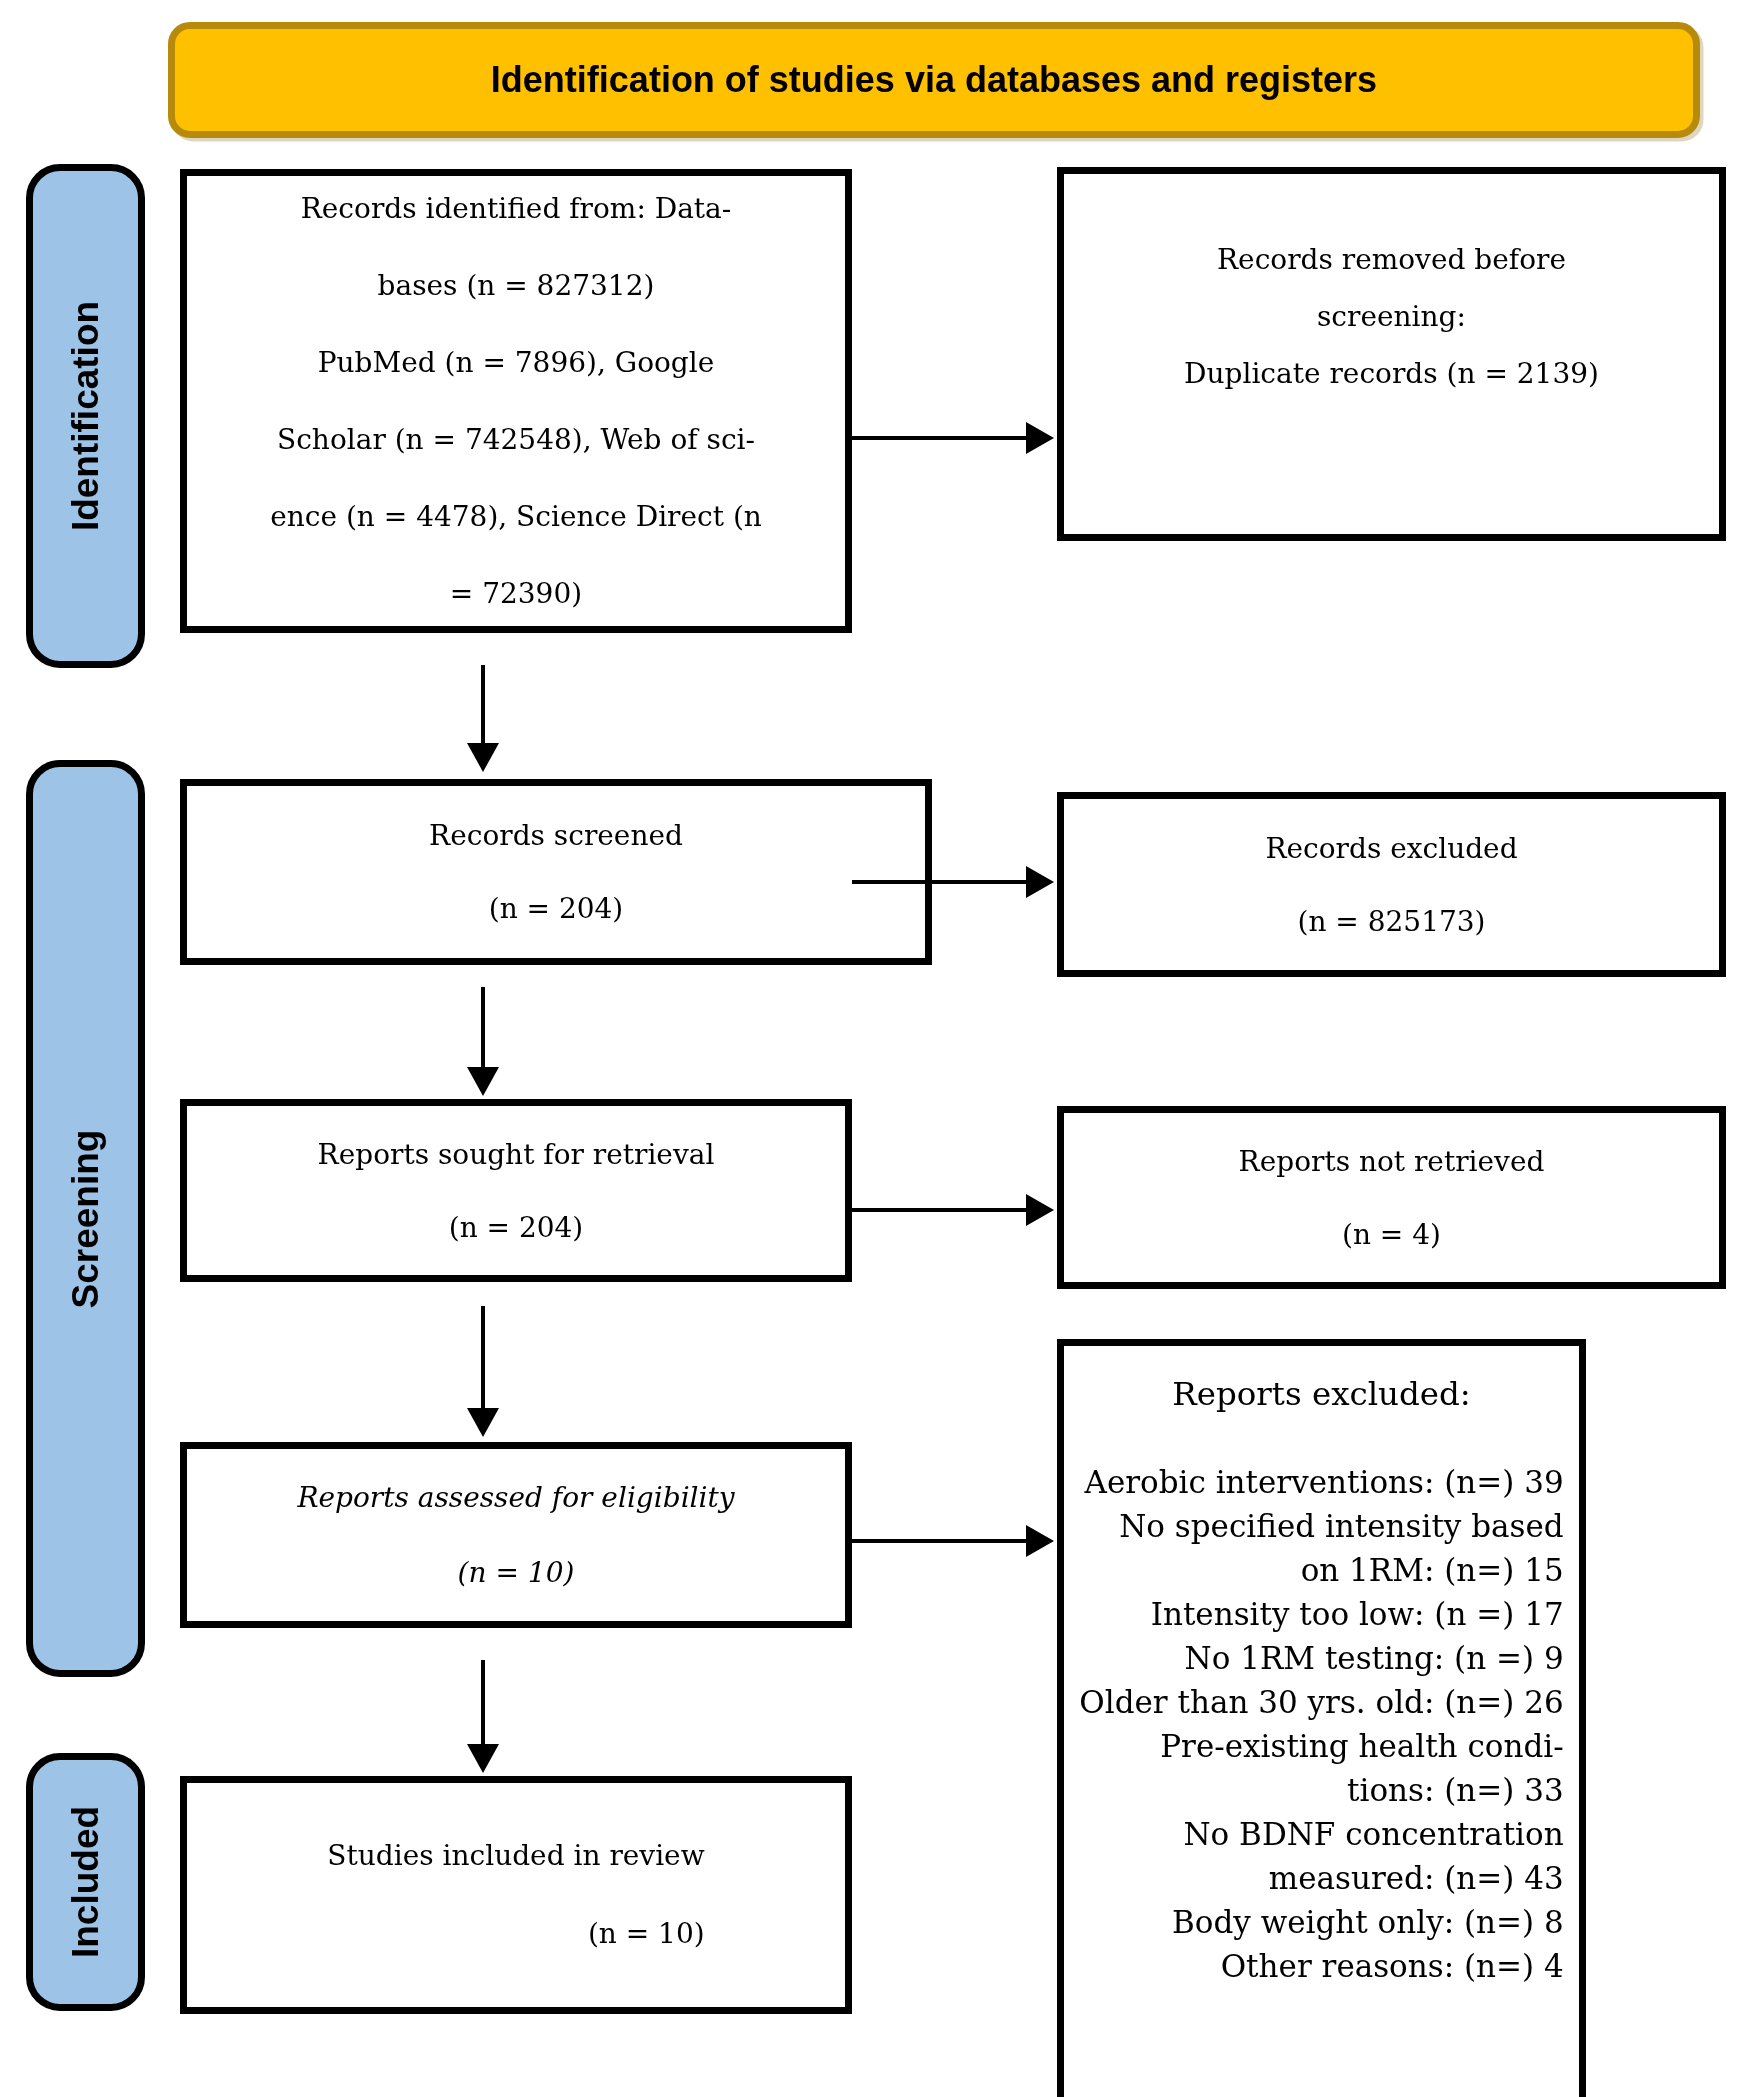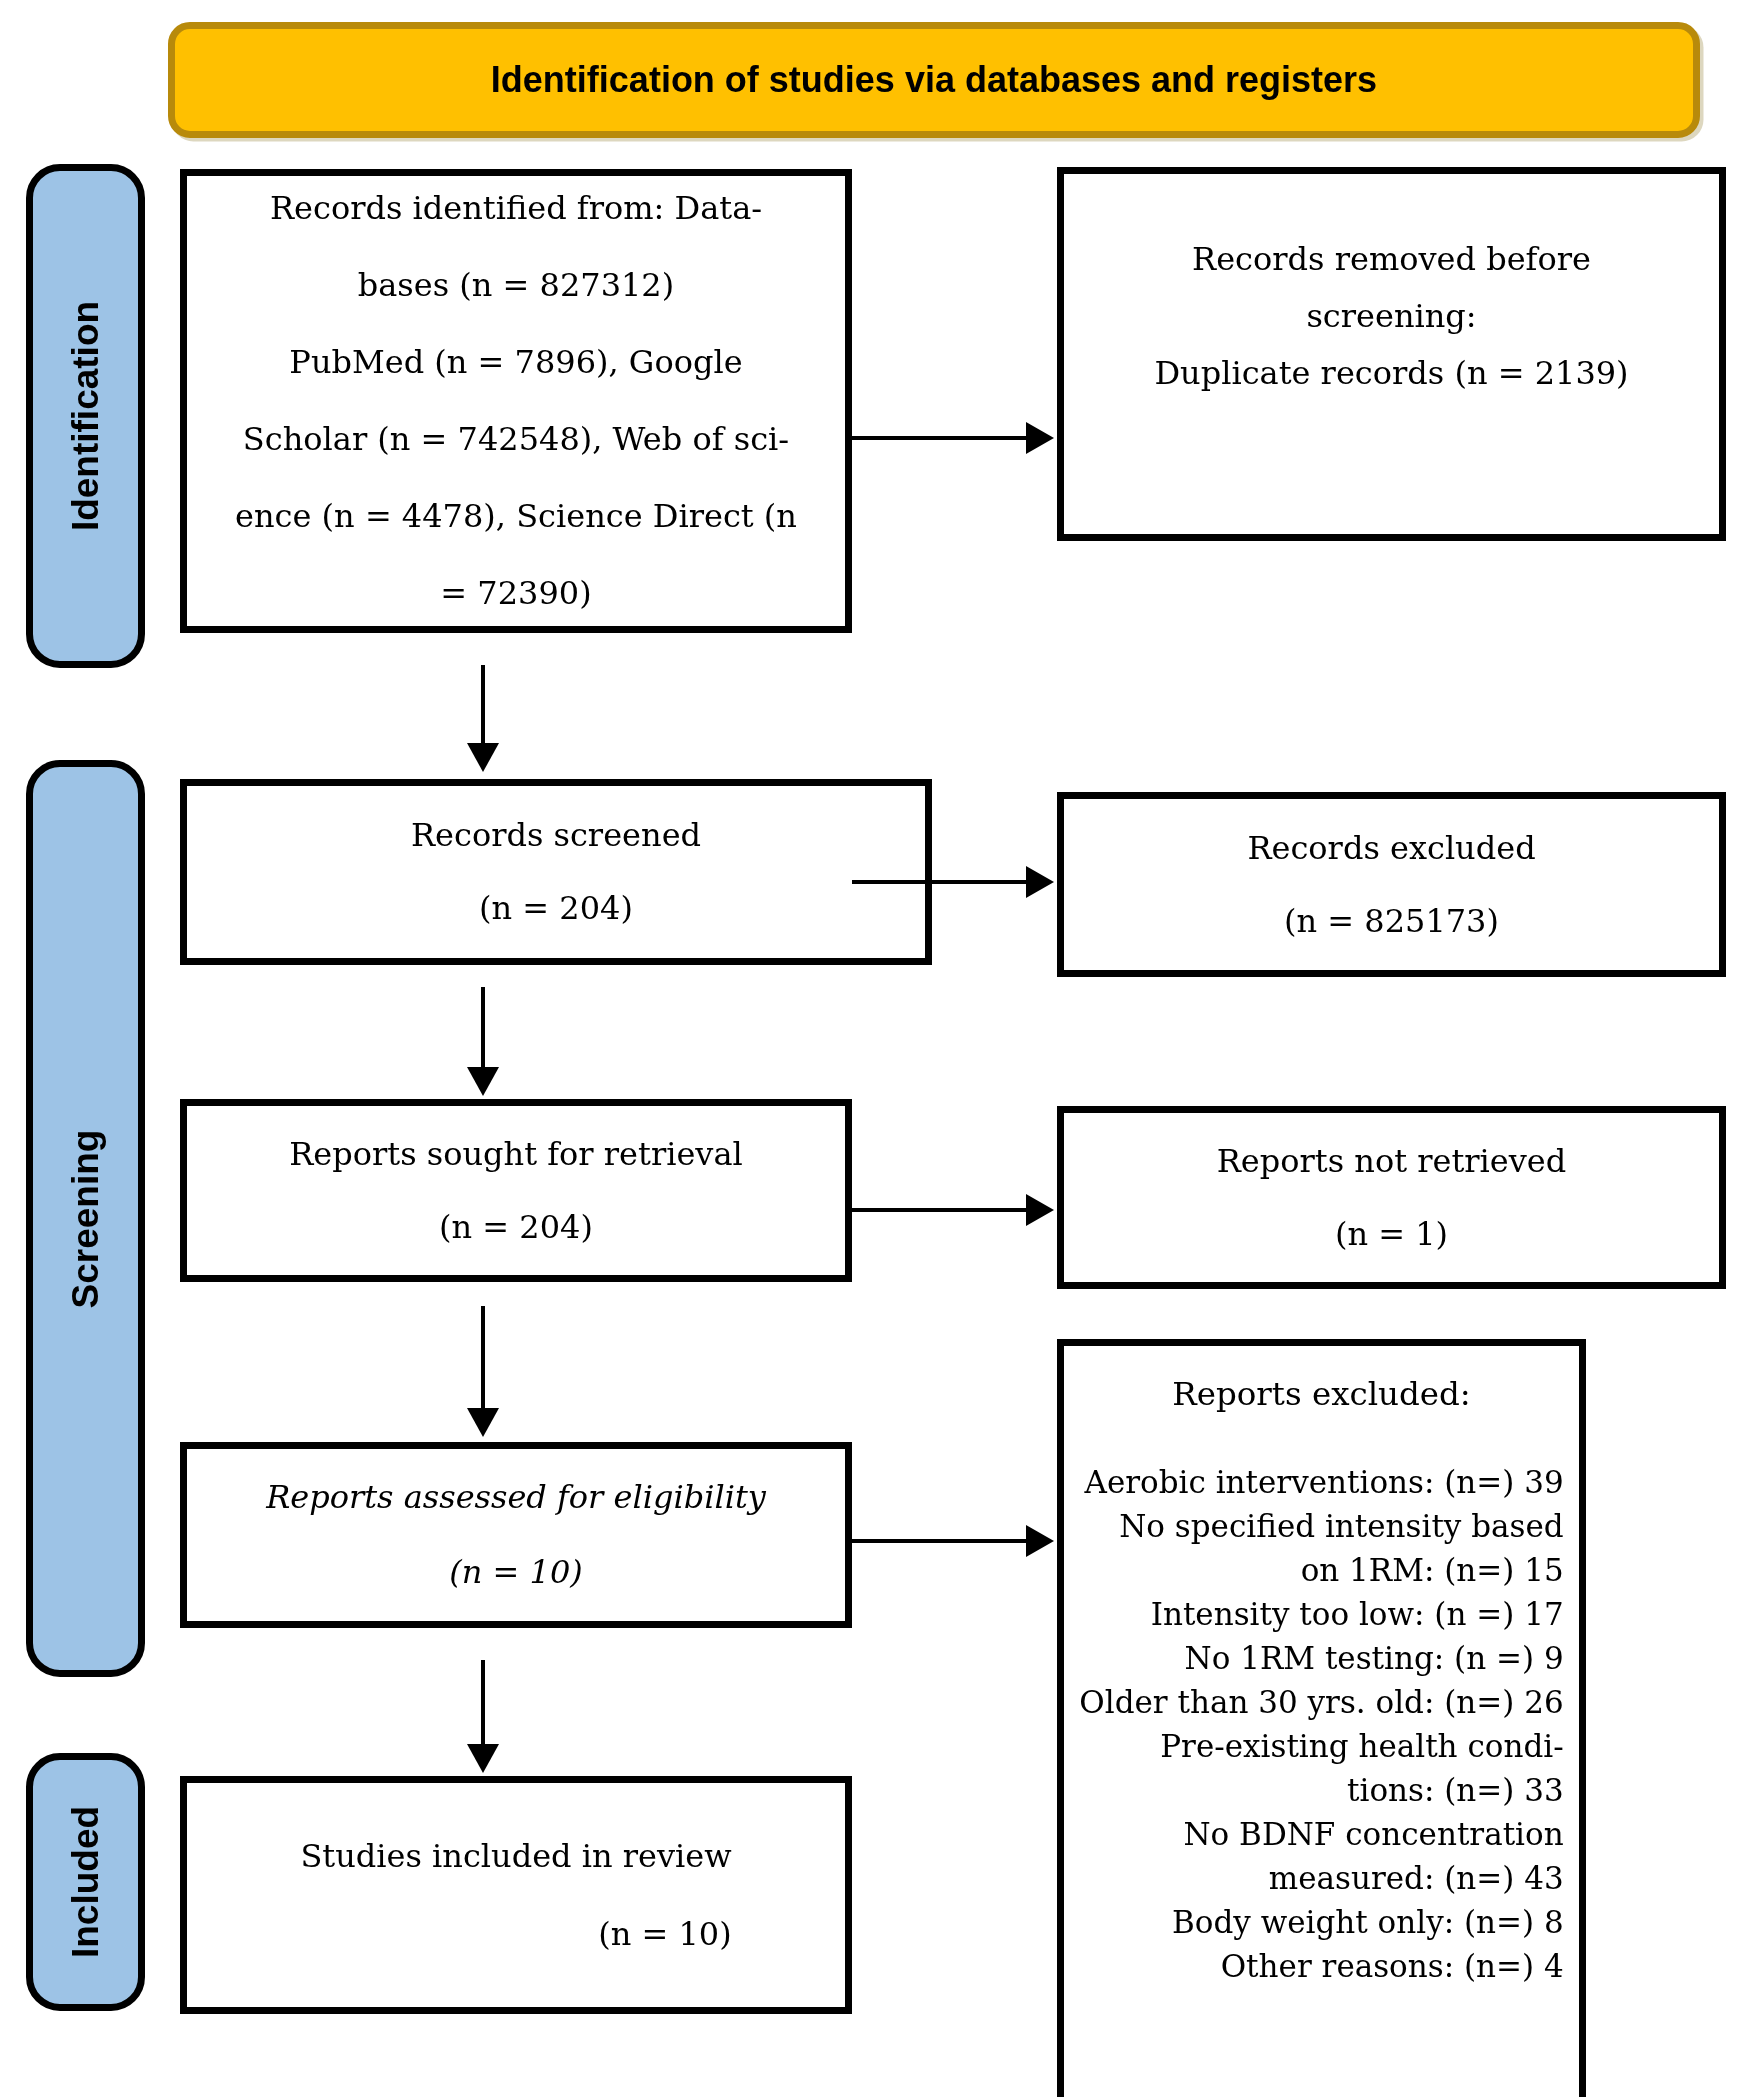--- a/index.html
+++ b/index.html
@@ -25,21 +25,21 @@
          font-family:"Liberation Sans","DejaVu Sans",sans-serif;
          font-weight:bold;font-size:37px;color:#000;}
   #stage-identification{top:164px;height:504px;}
   #stage-screening{top:760px;height:917px;}
   #stage-included{top:1753px;height:258px;}
 
   
   .fbox{position:absolute;box-sizing:border-box;background:#fff;
         border:7px solid #000;display:flex;flex-direction:column;
         align-items:center;justify-content:center;text-align:center;}
-  .fbox .txt{white-space:pre-line;font-size:32px;}
+  .fbox .txt{white-space:pre-line;font-size:28px;}
 
   #box-records-identified{left:180px;top:169px;width:672px;height:464px;}
   #box-records-identified .txt{line-height:77px;}
 
   #box-records-removed{left:1057px;top:167px;width:669px;height:374px;
         padding-bottom:75px;}
   #box-records-removed .txt{line-height:57px;}
 
   #box-records-screened{left:180px;top:779px;width:752px;height:186px;}
   #box-records-screened .txt{line-height:73px;}
@@ -140,21 +140,21 @@
 Duplicate records (n = 2139)</div>
   </div>
 
   <div class="fbox" id="box-records-excluded">
     <div class="txt">Records excluded
 (n = 825173)</div>
   </div>
 
   <div class="fbox" id="box-reports-not-retrieved">
     <div class="txt">Reports not retrieved
-(n = 1)</div>
+(n = 4)</div>
   </div>
 
   <div class="fbox" id="box-reports-excluded">
     <div class="ttl">Reports excluded:</div>
     <div class="txt">Aerobic interventions: (n=) 39
 No specified intensity based
 on 1RM: (n=) 15
 Intensity too low: (n =) 17
 No 1RM testing: (n =) 9
 Older than 30 yrs. old: (n=) 26

